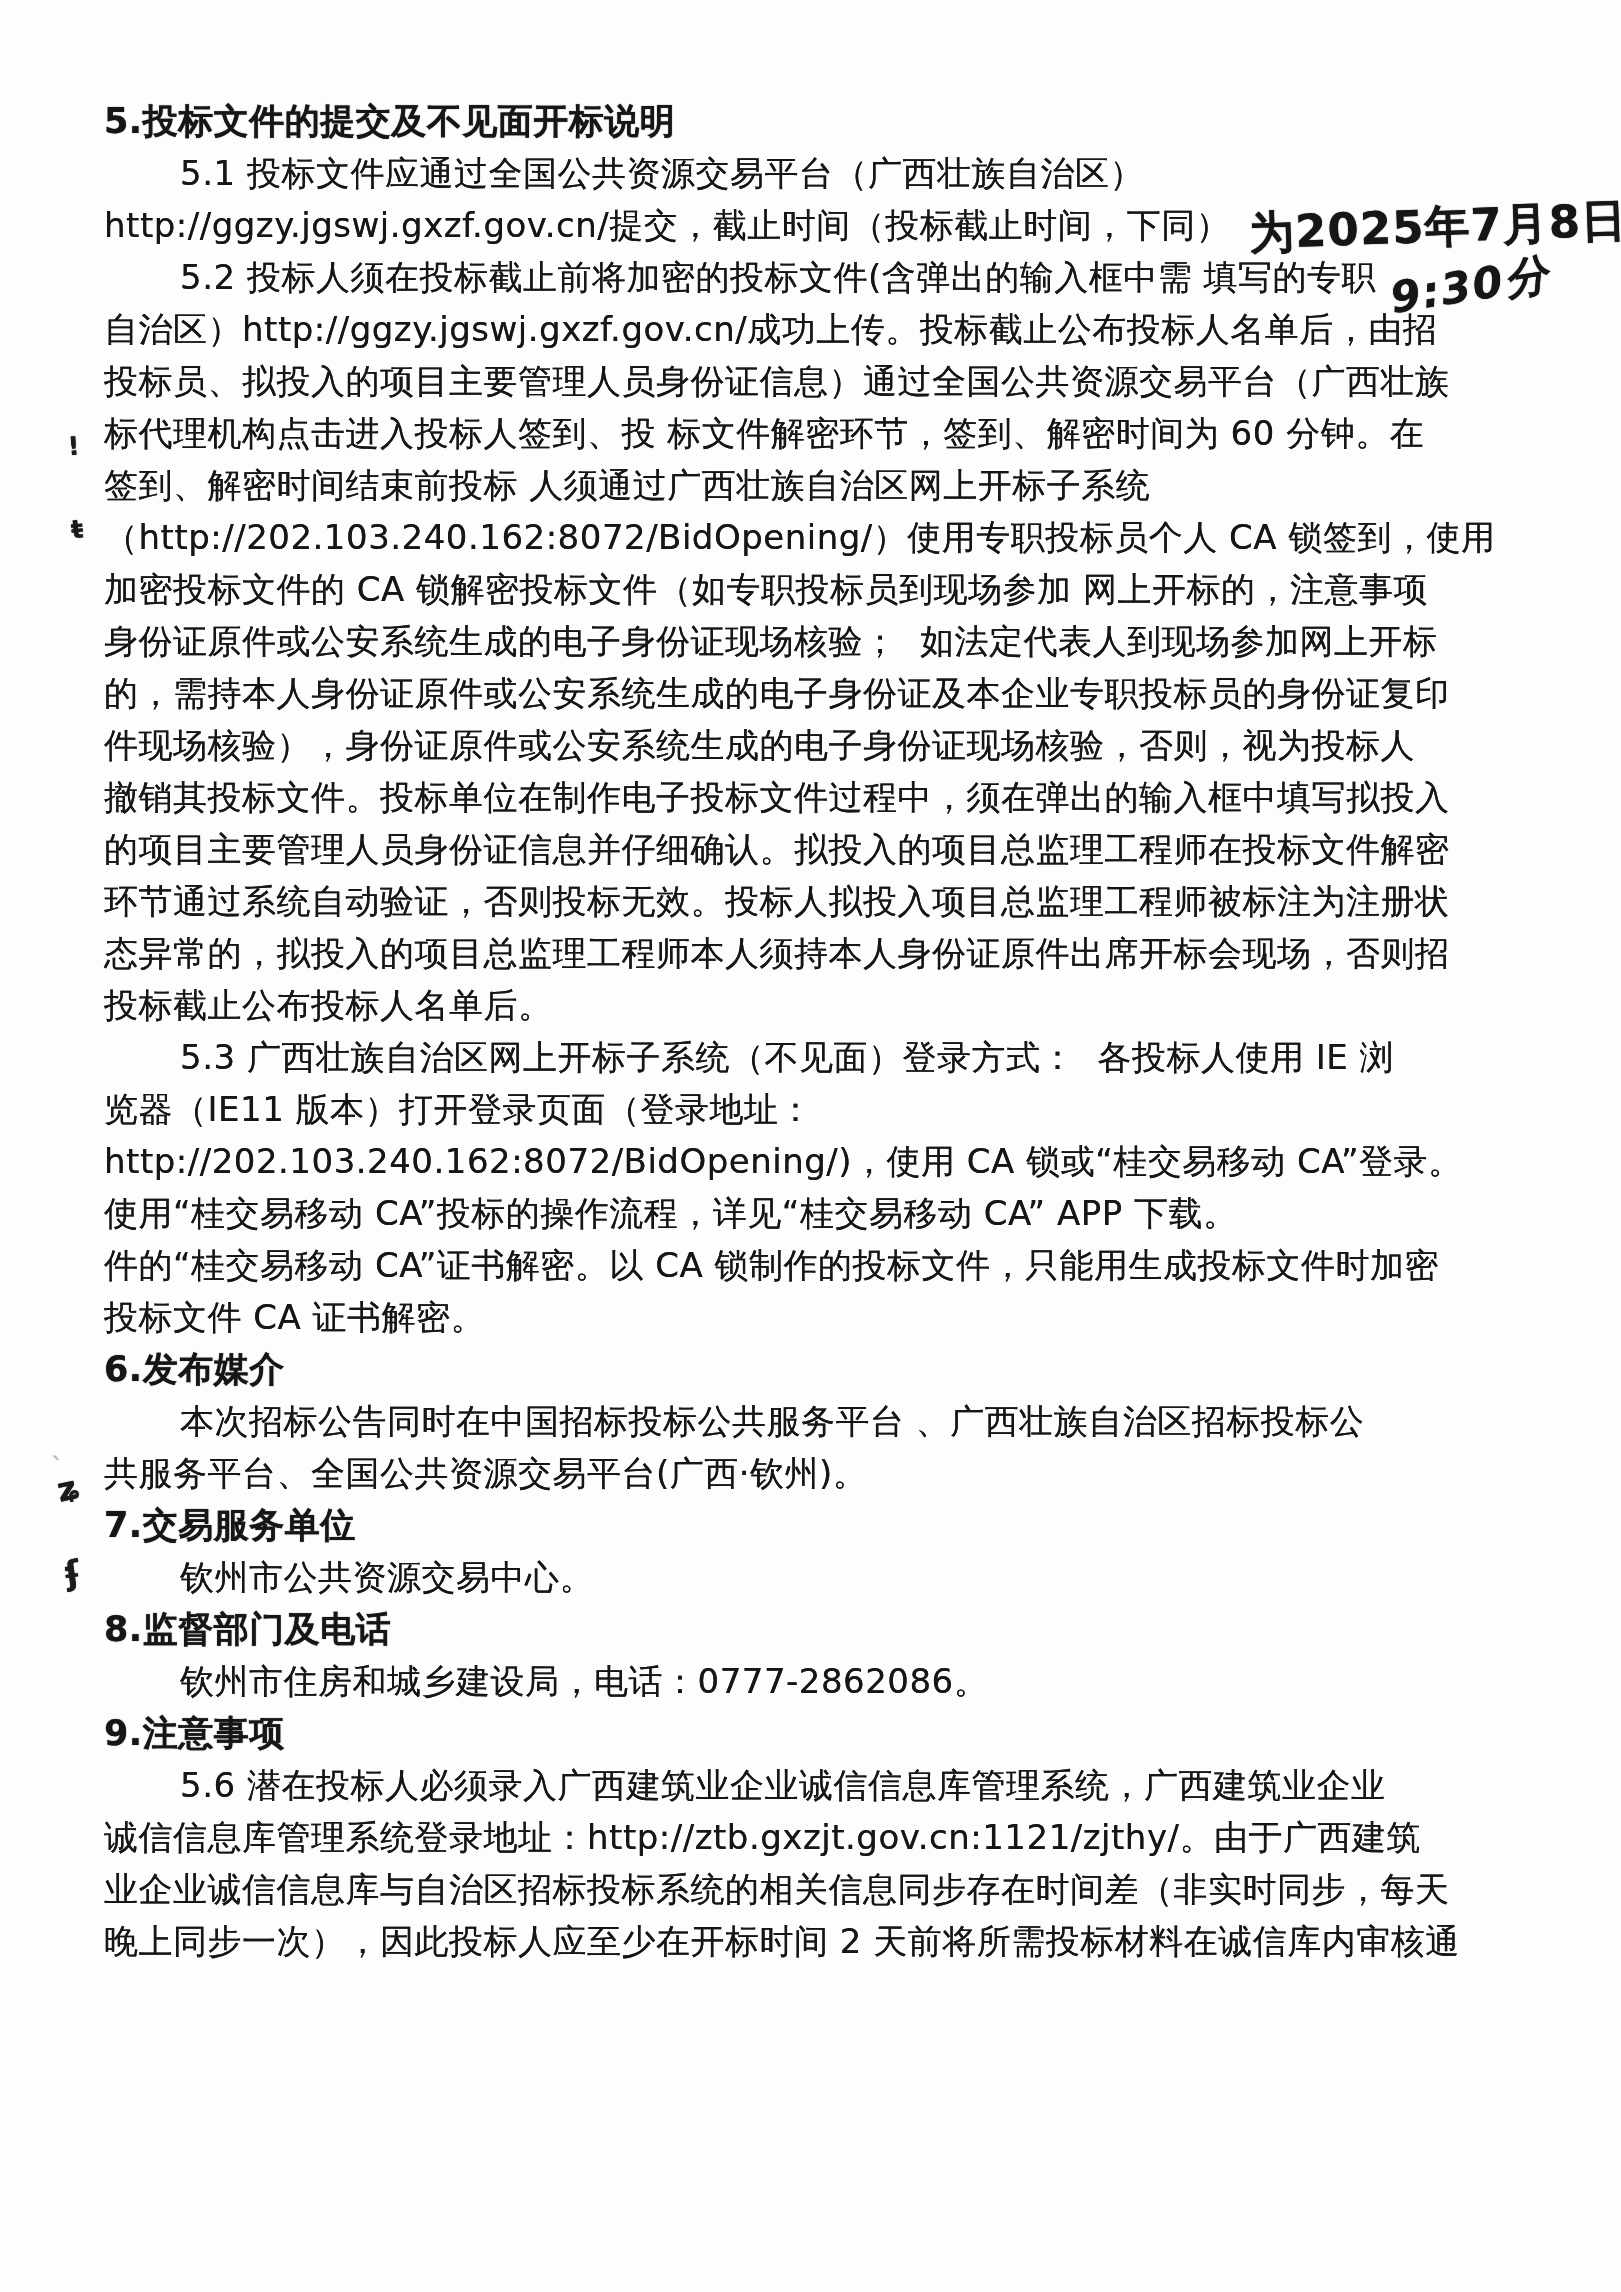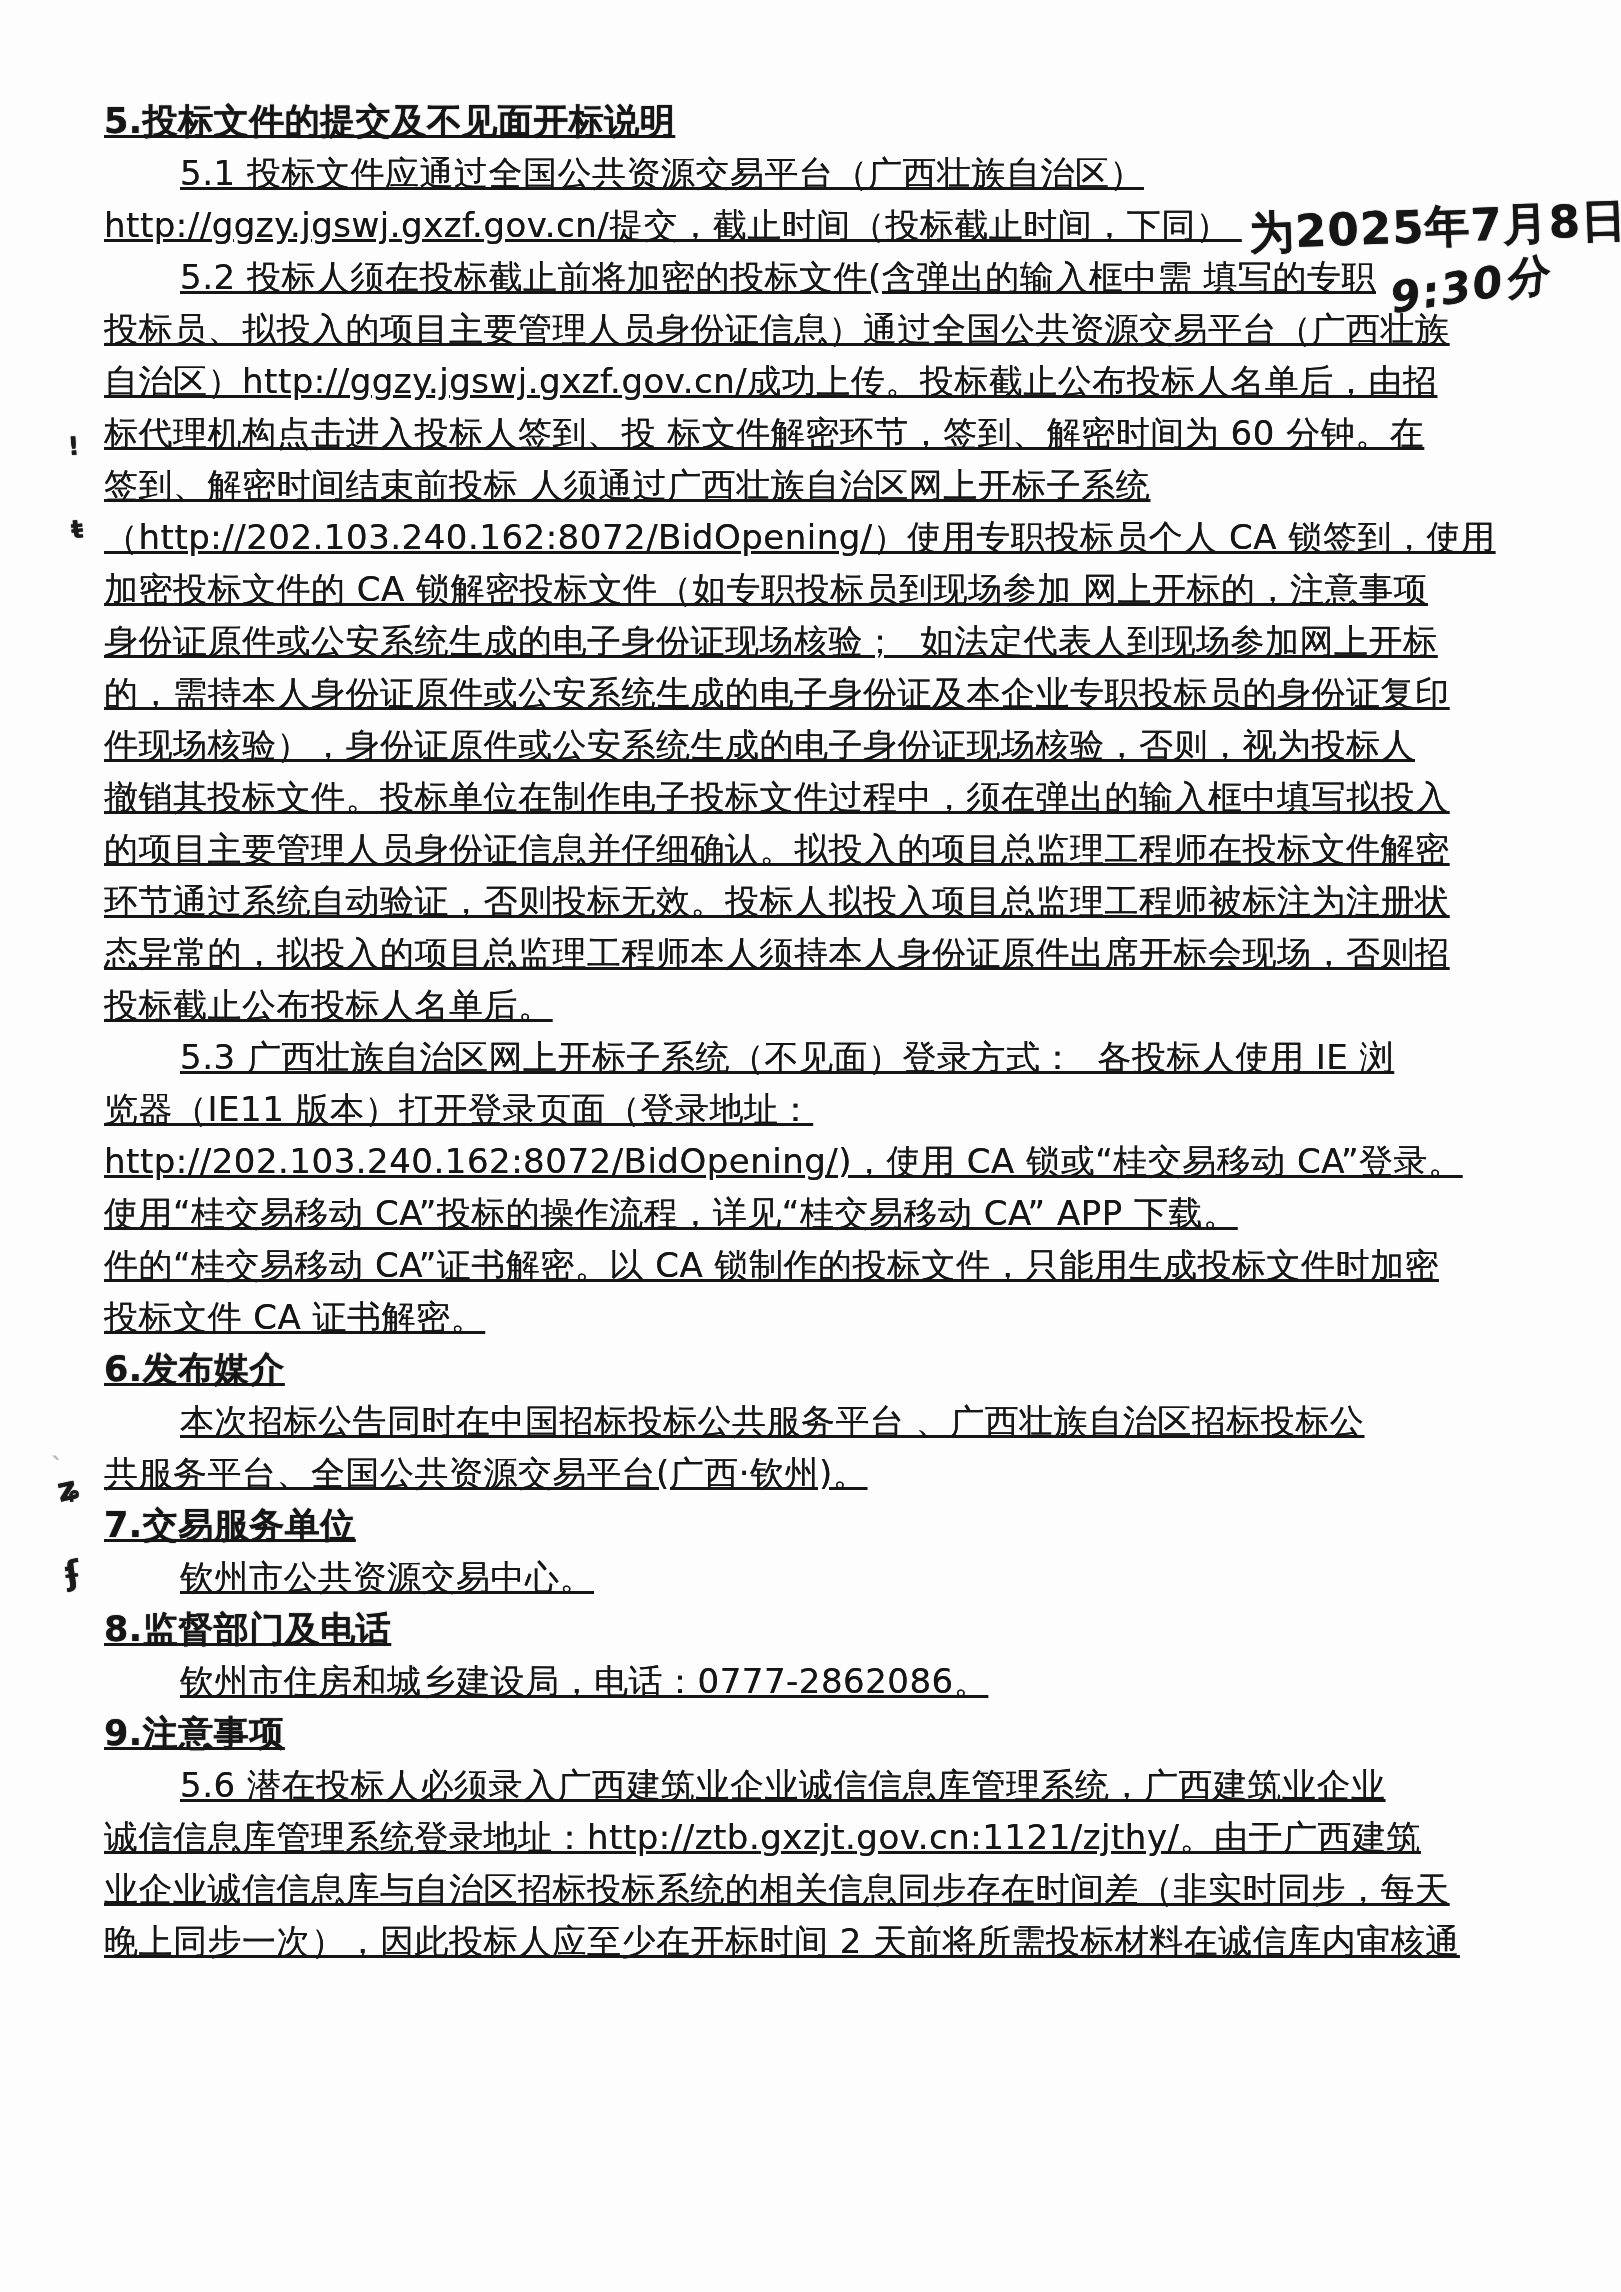--- a/index.html
+++ b/index.html
@@ -17,21 +17,20 @@
     left:104px;top:95px;
     width:1441px;
   }
   .line{
     height:52px;
     line-height:52px;
     white-space:pre;
     font-size:34px;
     letter-spacing:0.5px;
     text-shadow:0 0 0.6px #333;
-    text-decoration:underline;
   }
   .heading{
     font-weight:700;
     font-size:35px;
     text-shadow:0 0 1px #222;
   }
   .indent{padding-left:76px;}
   .hw{
     display:inline-block;
     font-weight:700;
@@ -63,22 +62,22 @@
 </style>
 </head>
 <body>
 
 <div class="page">
   <div class="content" id="doc-lines">
       <div class="line heading"><span>5.投标文件的提交及不见面开标说明</span></div>
       <div class="line indent"><span>5.1 投标文件应通过全国公共资源交易平台（广西壮族自治区）</span></div>
       <div class="line "><span>http://ggzy.jgswj.gxzf.gov.cn/提交，截止时间（投标截止时间，下同） </span><span class="hw hw-date">为2025年7月8日</span></div>
       <div class="line indent"><span>5.2 投标人须在投标截止前将加密的投标文件(含弹出的输入框中需 填写的专职</span><span class="hw hw-time">9:30分</span></div>
+      <div class="line "><span>自治区）http://ggzy.jgswj.gxzf.gov.cn/成功上传。投标截止公布投标人名单后，由招</span></div>
       <div class="line "><span>投标员、拟投入的项目主要管理人员身份证信息）通过全国公共资源交易平台（广西壮族</span></div>
-      <div class="line "><span>自治区）http://ggzy.jgswj.gxzf.gov.cn/成功上传。投标截止公布投标人名单后，由招</span></div>
       <div class="line "><span>标代理机构点击进入投标人签到、投 标文件解密环节，签到、解密时间为 60 分钟。在</span></div>
       <div class="line "><span>签到、解密时间结束前投标 人须通过广西壮族自治区网上开标子系统</span></div>
       <div class="line "><span>（http://202.103.240.162:8072/BidOpening/）使用专职投标员个人 CA 锁签到，使用</span></div>
       <div class="line "><span>加密投标文件的 CA 锁解密投标文件（如专职投标员到现场参加 网上开标的，注意事项</span></div>
       <div class="line "><span>身份证原件或公安系统生成的电子身份证现场核验；  如法定代表人到现场参加网上开标</span></div>
       <div class="line "><span>的，需持本人身份证原件或公安系统生成的电子身份证及本企业专职投标员的身份证复印</span></div>
       <div class="line "><span>件现场核验），身份证原件或公安系统生成的电子身份证现场核验，否则，视为投标人</span></div>
       <div class="line "><span>撤销其投标文件。投标单位在制作电子投标文件过程中，须在弹出的输入框中填写拟投入</span></div>
       <div class="line "><span>的项目主要管理人员身份证信息并仔细确认。拟投入的项目总监理工程师在投标文件解密</span></div>
       <div class="line "><span>环节通过系统自动验证，否则投标无效。投标人拟投入项目总监理工程师被标注为注册状</span></div>

